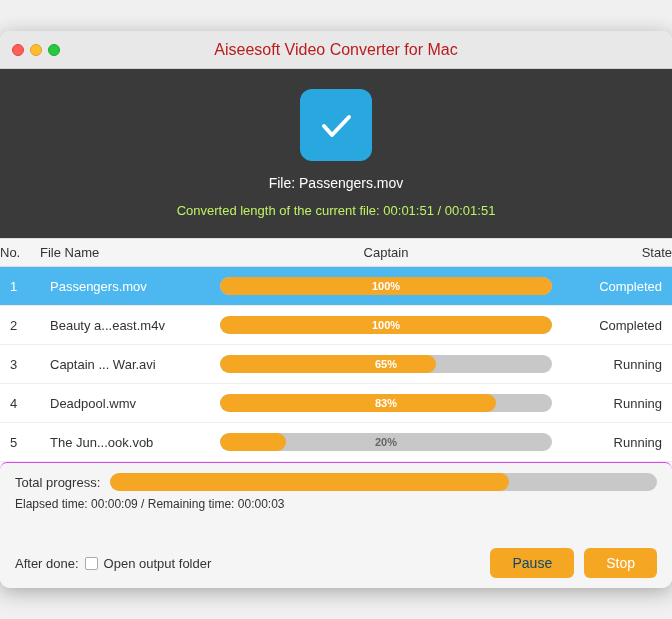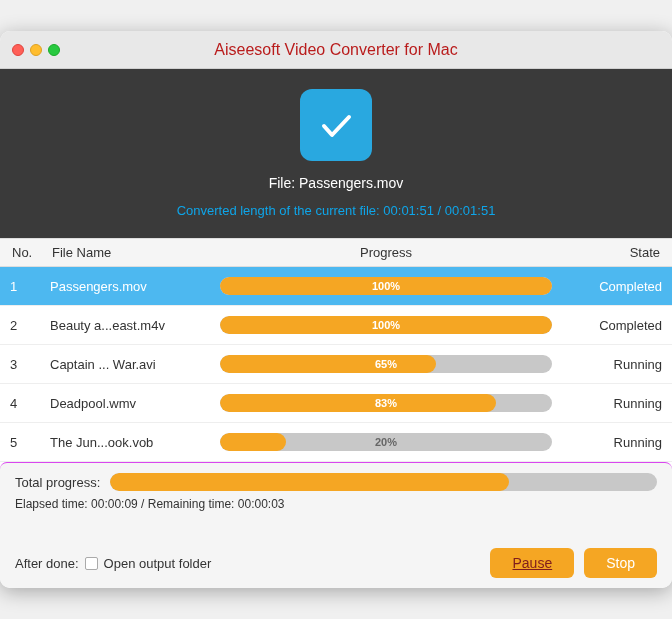--- a/index.html
+++ b/index.html
@@ -70,33 +70,33 @@
     }
     .file-info {
       text-align: center;
     }
     .file-name-text {
       color: #ffffff;
       font-size: 14px;
       margin-bottom: 12px;
     }
     .converted-length-text {
-      color: #0ea5e9;
+      color: #bef264;
       font-size: 13px;
     }
     .table-section {
       background: #ffffff;
     }
     .table-header {
       display: grid;
       grid-template-columns: 40px 160px 1fr 100px;
       background: #f5f5f5;
       border-bottom: 1px solid #ddd;
       border-top: 1px solid #ddd;
-      padding: 6px 12px;
+      padding: 6px 0;
     }
     .table-header-cell {
       font-size: 13px;
       color: #333;
       font-weight: 500;
     }
     .table-header-cell.center { text-align: center; }
     .table-header-cell.right { text-align: right; }
     .table-row {
       display: grid;
@@ -225,22 +225,21 @@
       padding: 7px 22px;
       border-radius: 6px;
       font-size: 14px;
       font-weight: 500;
       cursor: pointer;
       border: none;
       outline: none;
     }
     .btn-pause {
       background: #f5a623;
-      color: #7f1d1d;
-      text-decoration: underline;
+      color: #0c4a6e;
     }
     .btn-stop {
       background: #f5a623;
       color: #fff;
     }
   </style>
 </head>
 <body>
 
 <div class="window">
@@ -264,21 +263,21 @@
       <div class="file-name-text">File: Passengers.mov</div>
       <div class="converted-length-text">Converted length of the current file: 00:01:51 / 00:01:51</div>
     </div>
   </div>
 
   <div class="table-section">
 
     <div class="table-header">
       <div class="table-header-cell">No.</div>
       <div class="table-header-cell">File Name</div>
-      <div class="table-header-cell center">Progress</div>
+      <div class="table-header-cell center">Captain</div>
       <div class="table-header-cell right">State</div>
     </div>
 
     <div class="table-row selected">
       <span class="row-text">1</span>
       <span class="row-text">Passengers.mov</span>
       <div class="progress-container">
         <div class="progress-bar" style="width:100%"></div>
         <span class="progress-label">100%</span>
       </div>

